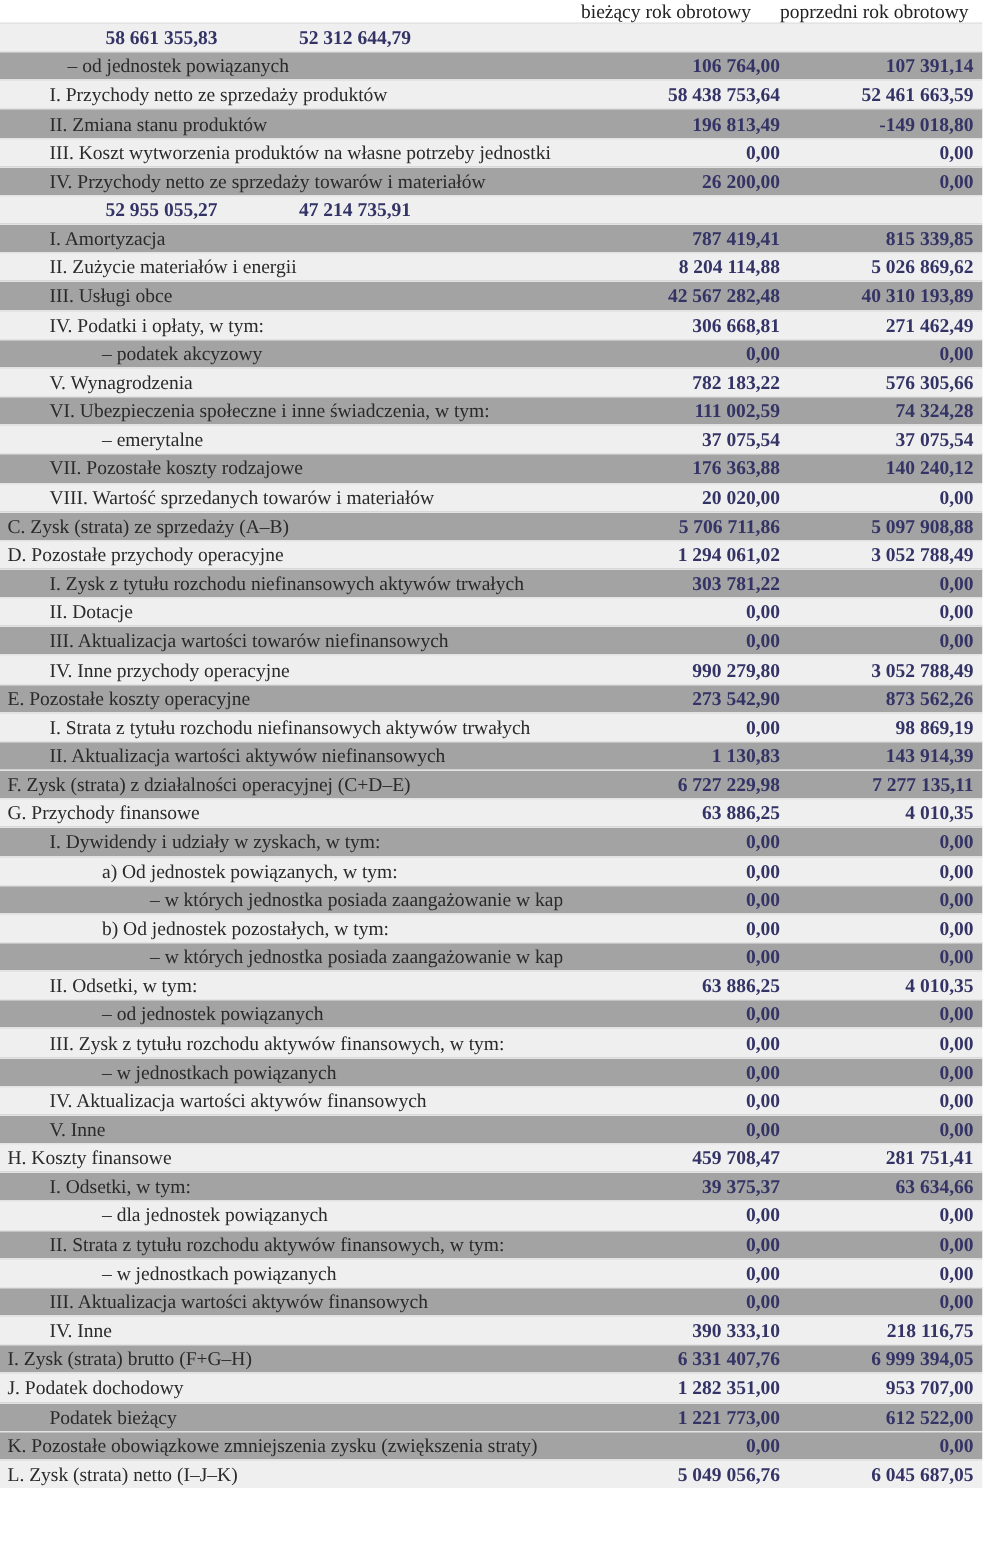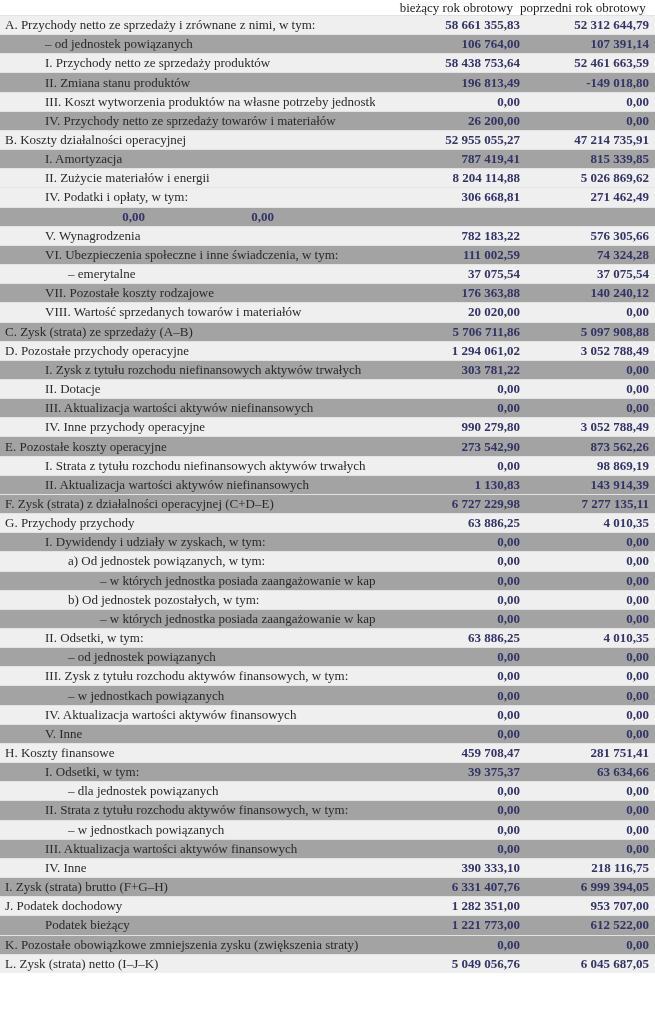--- a/index.html
+++ b/index.html
@@ -15,56 +15,55 @@
     width:655px;height:1031px;overflow:hidden;
     font-family:"Liberation Serif","DejaVu Serif",serif;
     font-size:13px;
   }
   .report{width:655px;}
   .header-row{
     display:flex;align-items:center;height:15px;background:#ffffff;
   }
   .header-row .spacer{flex:1;}
   .col-h{
-    color:var(--header-color);text-align:right;white-space:nowrap;
+    color:var(--header-color);text-align:center;white-space:nowrap;
     font-size:13px;line-height:15px;
   }
   .col-h.h1{width:145px;padding-right:7px;}
   .col-h.h2{width:135px;padding-right:28px;}
   .row{
     display:flex;align-items:center;height:19.17px;
     border-top:1px solid var(--row-border);background:#a3a3a3;
   }
   .row.stripe{background:var(--stripe);}
   .label{
     flex:1;color:var(--label-color);white-space:nowrap;overflow:hidden;
   }
   .val{
     text-align:right;font-weight:700;color:var(--value-color);white-space:nowrap;
   }
   .val.v1{width:145px;}
   .val.v2{width:135px;padding-right:6px;}
   .ind-0{padding-left:5px;}
-  .ind-1{padding-left:45px;}
+  .ind-1{padding-left:33px;}
   .ind-2{padding-left:45px;}
   .ind-3{padding-left:68px;}
   .ind-4{padding-left:100px;}
 </style>
 </head>
 <body>
 
 <div class="report">
   <div class="header-row">
     <div class="spacer"></div>
     <div class="col-h h1">bieżący rok obrotowy</div>
     <div class="col-h h2">poprzedni rok obrotowy</div>
   </div>
   <div>
       <div class="row stripe">
-    <div class="label ind-0">A. Przychody netto ze sprzedaży i zrównane z nimi, w tym:</div>
     <div class="val v1">58 661 355,83</div>
     <div class="val v2">52 312 644,79</div>
   </div>
       <div class="row">
     <div class="label ind-2">– od jednostek powiązanych</div>
     <div class="val v1">106 764,00</div>
     <div class="val v2">107 391,14</div>
   </div>
       <div class="row stripe">
     <div class="label ind-1">I. Przychody netto ze sprzedaży produktów</div>
@@ -80,40 +79,45 @@
     <div class="label ind-1">III. Koszt wytworzenia produktów na własne potrzeby jednostki</div>
     <div class="val v1">0,00</div>
     <div class="val v2">0,00</div>
   </div>
       <div class="row">
     <div class="label ind-1">IV. Przychody netto ze sprzedaży towarów i materiałów</div>
     <div class="val v1">26 200,00</div>
     <div class="val v2">0,00</div>
   </div>
       <div class="row stripe">
-    <div class="label ind-0">B. Koszty działalności operacyjnej</div>
     <div class="val v1">52 955 055,27</div>
     <div class="val v2">47 214 735,91</div>
   </div>
       <div class="row">
     <div class="label ind-1">I. Amortyzacja</div>
     <div class="val v1">787 419,41</div>
     <div class="val v2">815 339,85</div>
   </div>
       <div class="row stripe">
     <div class="label ind-1">II. Zużycie materiałów i energii</div>
     <div class="val v1">8 204 114,88</div>
     <div class="val v2">5 026 869,62</div>
   </div>
+      <div class="row">
+    <div class="label ind-1">III. Usługi obce</div>
+    <div class="val v1">42 567 282,48</div>
+    <div class="val v2">40 310 193,89</div>
+  </div>
       <div class="row stripe">
     <div class="label ind-1">IV. Podatki i opłaty, w tym:</div>
     <div class="val v1">306 668,81</div>
     <div class="val v2">271 462,49</div>
   </div>
       <div class="row">
+    <div class="label ind-3">– podatek akcyzowy</div>
     <div class="val v1">0,00</div>
     <div class="val v2">0,00</div>
   </div>
       <div class="row stripe">
     <div class="label ind-1">V. Wynagrodzenia</div>
     <div class="val v1">782 183,22</div>
     <div class="val v2">576 305,66</div>
   </div>
       <div class="row">
     <div class="label ind-1">VI. Ubezpieczenia społeczne i inne świadczenia, w tym:</div>
@@ -149,21 +153,21 @@
     <div class="label ind-1">I. Zysk z tytułu rozchodu niefinansowych aktywów trwałych</div>
     <div class="val v1">303 781,22</div>
     <div class="val v2">0,00</div>
   </div>
       <div class="row stripe">
     <div class="label ind-1">II. Dotacje</div>
     <div class="val v1">0,00</div>
     <div class="val v2">0,00</div>
   </div>
       <div class="row">
-    <div class="label ind-1">III. Aktualizacja wartości aktywów niefinansowych</div>
+    <div class="label ind-1">III. Aktualizacja wartości towarów niefinansowych</div>
     <div class="val v1">0,00</div>
     <div class="val v2">0,00</div>
   </div>
       <div class="row stripe">
     <div class="label ind-1">IV. Inne przychody operacyjne</div>
     <div class="val v1">990 279,80</div>
     <div class="val v2">3 052 788,49</div>
   </div>
       <div class="row">
     <div class="label ind-0">E. Pozostałe koszty operacyjne</div>
@@ -179,21 +183,21 @@
     <div class="label ind-1">II. Aktualizacja wartości aktywów niefinansowych</div>
     <div class="val v1">1 130,83</div>
     <div class="val v2">143 914,39</div>
   </div>
       <div class="row">
     <div class="label ind-0">F. Zysk (strata) z działalności operacyjnej (C+D–E)</div>
     <div class="val v1">6 727 229,98</div>
     <div class="val v2">7 277 135,11</div>
   </div>
       <div class="row stripe">
-    <div class="label ind-0">G. Przychody przychody</div>
+    <div class="label ind-0">G. Przychody finansowe</div>
     <div class="val v1">63 886,25</div>
     <div class="val v2">4 010,35</div>
   </div>
       <div class="row">
     <div class="label ind-1">I. Dywidendy i udziały w zyskach, w tym:</div>
     <div class="val v1">0,00</div>
     <div class="val v2">0,00</div>
   </div>
       <div class="row stripe">
     <div class="label ind-3">a) Od jednostek powiązanych, w tym:</div>

